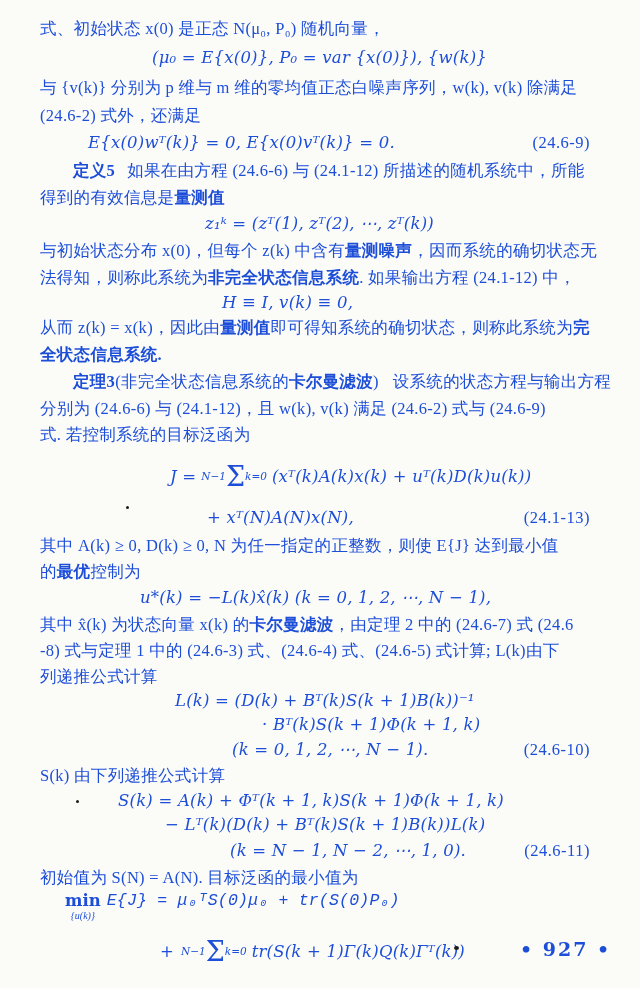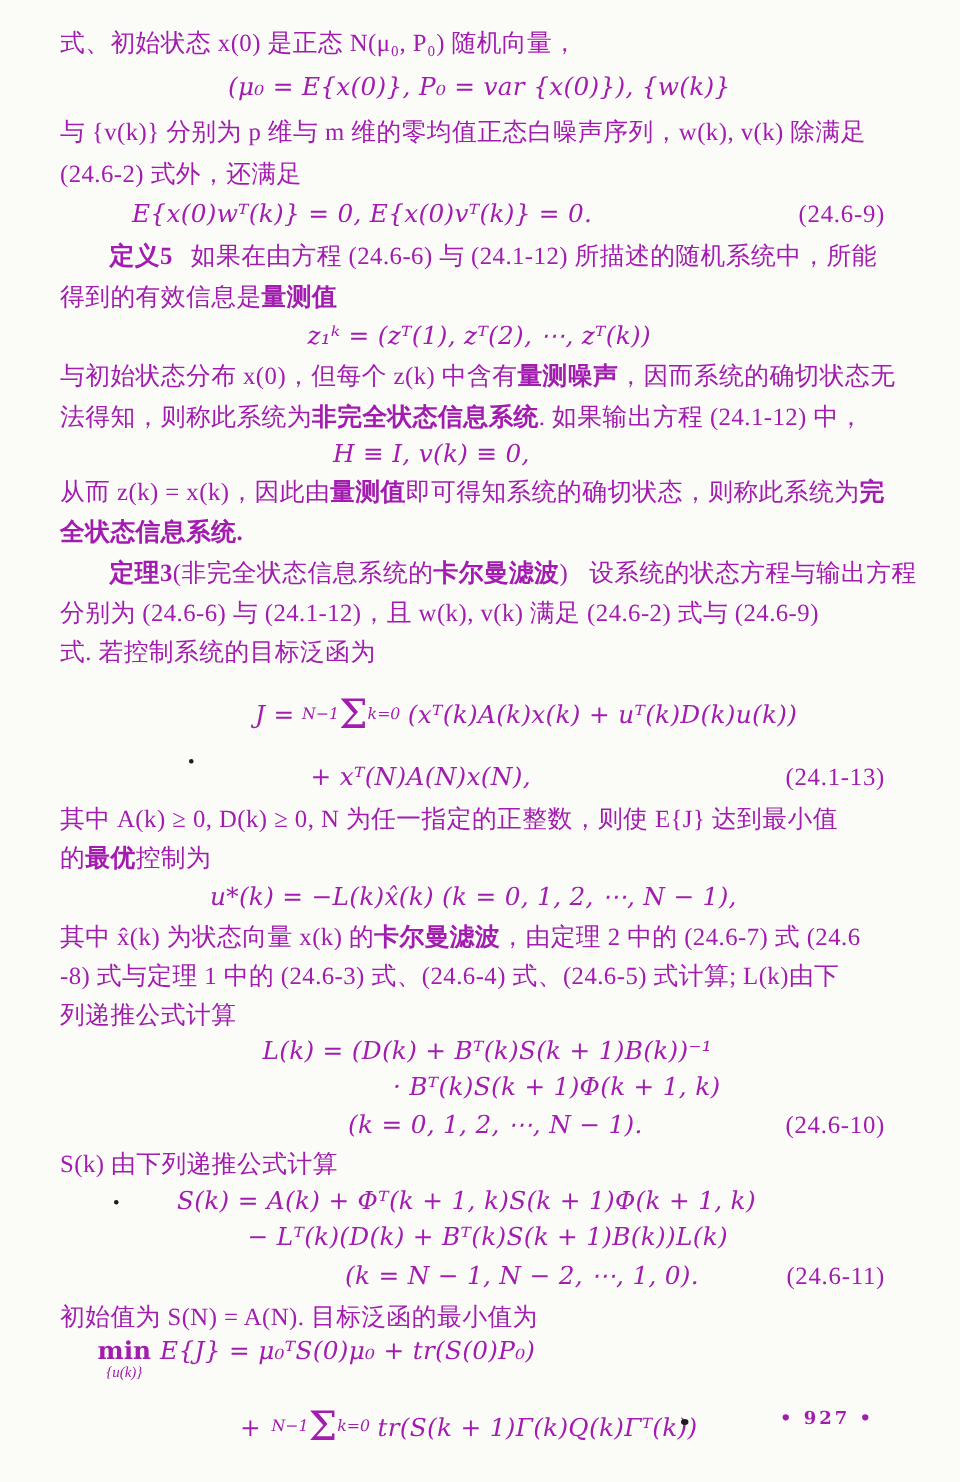--- a/index.html
+++ b/index.html
@@ -1,21 +1,21 @@
 <!DOCTYPE html>
 <html><head>
 <meta charset="utf-8">
 <style>
   html,body{margin:0;padding:0;background:#e8e8e6;}
   .page{
     position:relative;
     width:640px;height:988px;
     margin:0 auto;
     background:#fbfbf8;
-    color:#a21caf;
+    color:#1d4ed8;
     font-family:"Liberation Serif","DejaVu Serif",serif;
     overflow:hidden;
   }
   .content{
     position:absolute;
     left:40px;top:14px;
     width:564px;
   }
   .line{
     position:relative;
@@ -94,21 +94,21 @@
     font-size:16.5px;
   }
   .speck{
     position:absolute;
     background:#1c1c1c;
     border-radius:50%;
   }
   .footer-num{
     position:absolute;
     left:520px;top:938px;
-    font-size:12px;
+    font-size:19px;
     font-weight:bold;
     letter-spacing:2px;
     font-family:"DejaVu Serif",serif;
     text-align:center;
   }
 </style>
 </head>
 <body>
 
 <div class="page">
@@ -190,21 +190,21 @@
       <span class="eqno">(24.6-11)</span>
     </div>
 
     <div class="line">初始值为 S(N) = A(N). 目标泛函的最小值为</div>
 
     <div class="minrow" style="margin-left:25px;">
       <span class="minblk">
         <span class="minword">min</span>
         <span class="minsub">{u(k)}</span>
       </span>
-      <span class="math" style="line-height:20px;">E{J} = μ₀ᵀS(0)μ₀ + tr(S(0)P₀)</span>
+      <span class="math" style="line-height:20px;font-family:Liberation Mono, monospace;">E{J} = μ₀ᵀS(0)μ₀ + tr(S(0)P₀)</span>
     </div>
     <div class="eqrow" style="margin-left:120px;height:52px;">
       <span class="math" style="margin-right:2px;">+</span>
       <span class="sumblk">
         <span class="sumtop">N−1</span>
         <span class="sumsym">Σ</span>
         <span class="sumbot">k=0</span>
       </span>
       <span class="math">tr(S(k + 1)Γ(k)Q(k)Γᵀ(k))</span>
     </div>

